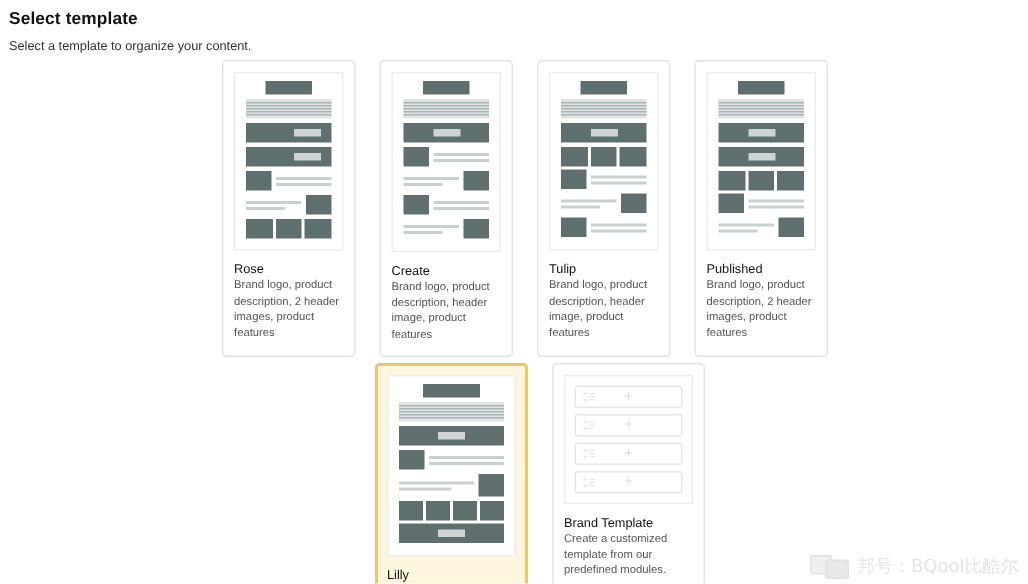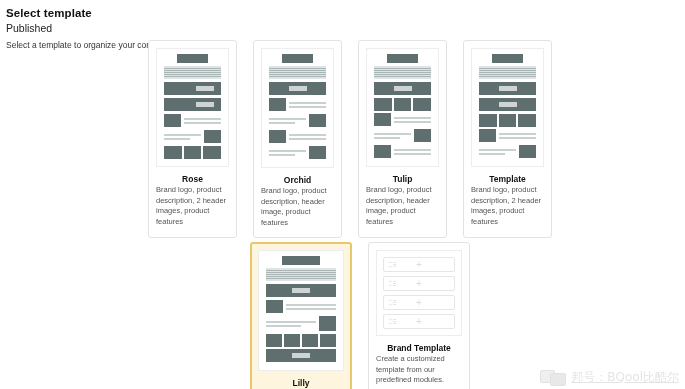--- a/index.html
+++ b/index.html
@@ -89,22 +89,22 @@
   .sq { width: 17px; height: 13px; background: #5f6f6f; flex: 0 0 auto; }
   .sq.tall { height: 15px; }
   .linesgrp { flex: 1 1 auto; }
   .linesgrp .ln2 { height: 2px; background: #c9d0d0; margin: 2px 0; }
   .linesgrp .ln2.short { width: 70%; }
   .tiles { display: flex; gap: 2px; margin-bottom: 2px; }
   .tiles .tile { flex: 1 1 0; height: 13px; background: #5f6f6f; }
 
   
   .card-name {
-    font-size: 8.5px; font-weight: bold; color: #111;
-    margin-top: 7px; line-height: 11px; text-align: center;
+    font-size: 8.5px; font-weight: normal; color: #111;
+    margin-top: 7px; line-height: 11px;
   }
   .card-desc {
     font-size: 7.5px; color: #555; line-height: 10.5px;
     margin-top: 0;
   }
 
   
   .modules { padding: 6px 6px; }
   .module-row {
     height: 13px;
@@ -126,36 +126,34 @@
 
   
   .watermark {
     position: absolute;
     right: 6px; bottom: 5px;
     display: flex; align-items: center; gap: 5px;
     color: #e4e4e4;
     font-size: 12px;
     line-height: 14px;
     font-family: "DejaVu Sans", sans-serif;
-    text-decoration: underline;
   }
   .wm-bubbles { position: relative; width: 26px; height: 14px; }
   .wm-b1, .wm-b2 {
     position: absolute; border-radius: 2px; background: #efefef;
     border: 1px solid #e2e2e2;
   }
   .wm-b1 { left: 0; top: 0; width: 13px; height: 11px; }
   .wm-b2 { left: 10px; top: 3px; width: 14px; height: 11px; background: #e8e8e8; }
 </style>
 </head>
 <body>
 
 <div class="page-header">
   <div class="page-title">Select template</div>
-  <div class="page-status">Published</div>
   <div class="page-subtitle">Select a template to organize your content.</div>
 </div>
 
 <div class="template-grid">
 
   <div class="grid-row row-1">
 
     <div class="template-card">
       <div class="thumb">
         <div class="bar-logo"></div>
@@ -231,21 +229,21 @@
             </div>
         </div>
         <div class="row-split">
           <div class="linesgrp">
               <div class="ln2"></div>
               <div class="ln2 short"></div>
             </div>
           <div class="sq"></div>
         </div>
       </div>
-      <div class="card-name">Orchid</div>
+      <div class="card-name">Create</div>
       <div class="card-desc">Brand logo, product description, header image, product features</div>
     </div>
 
     <div class="template-card">
       <div class="thumb">
         <div class="bar-logo"></div>
         <div class="lines">
           <div class="ln"></div>
             <div class="ln"></div>
             <div class="ln"></div>
@@ -315,21 +313,21 @@
             </div>
         </div>
         <div class="row-split">
           <div class="linesgrp">
               <div class="ln2"></div>
               <div class="ln2 short"></div>
             </div>
           <div class="sq"></div>
         </div>
       </div>
-      <div class="card-name">Template</div>
+      <div class="card-name">Published</div>
       <div class="card-desc">Brand logo, product description, 2 header images, product features</div>
     </div>
 
   </div>
 
   <div class="grid-row row-2">
 
     <div class="card-spacer-1"></div>
 
     <div class="template-card selected">

